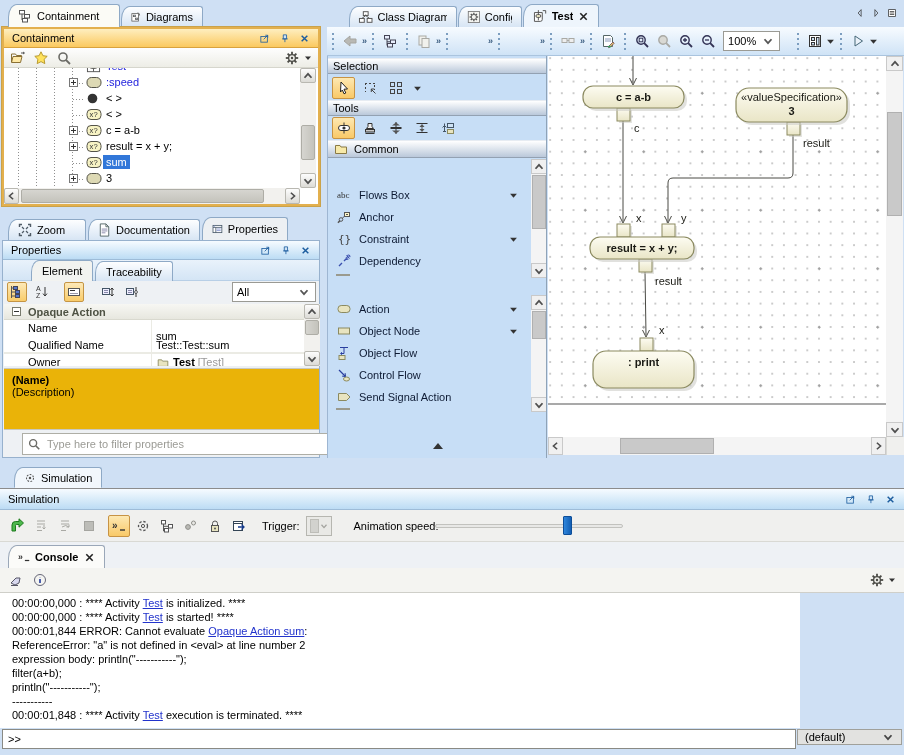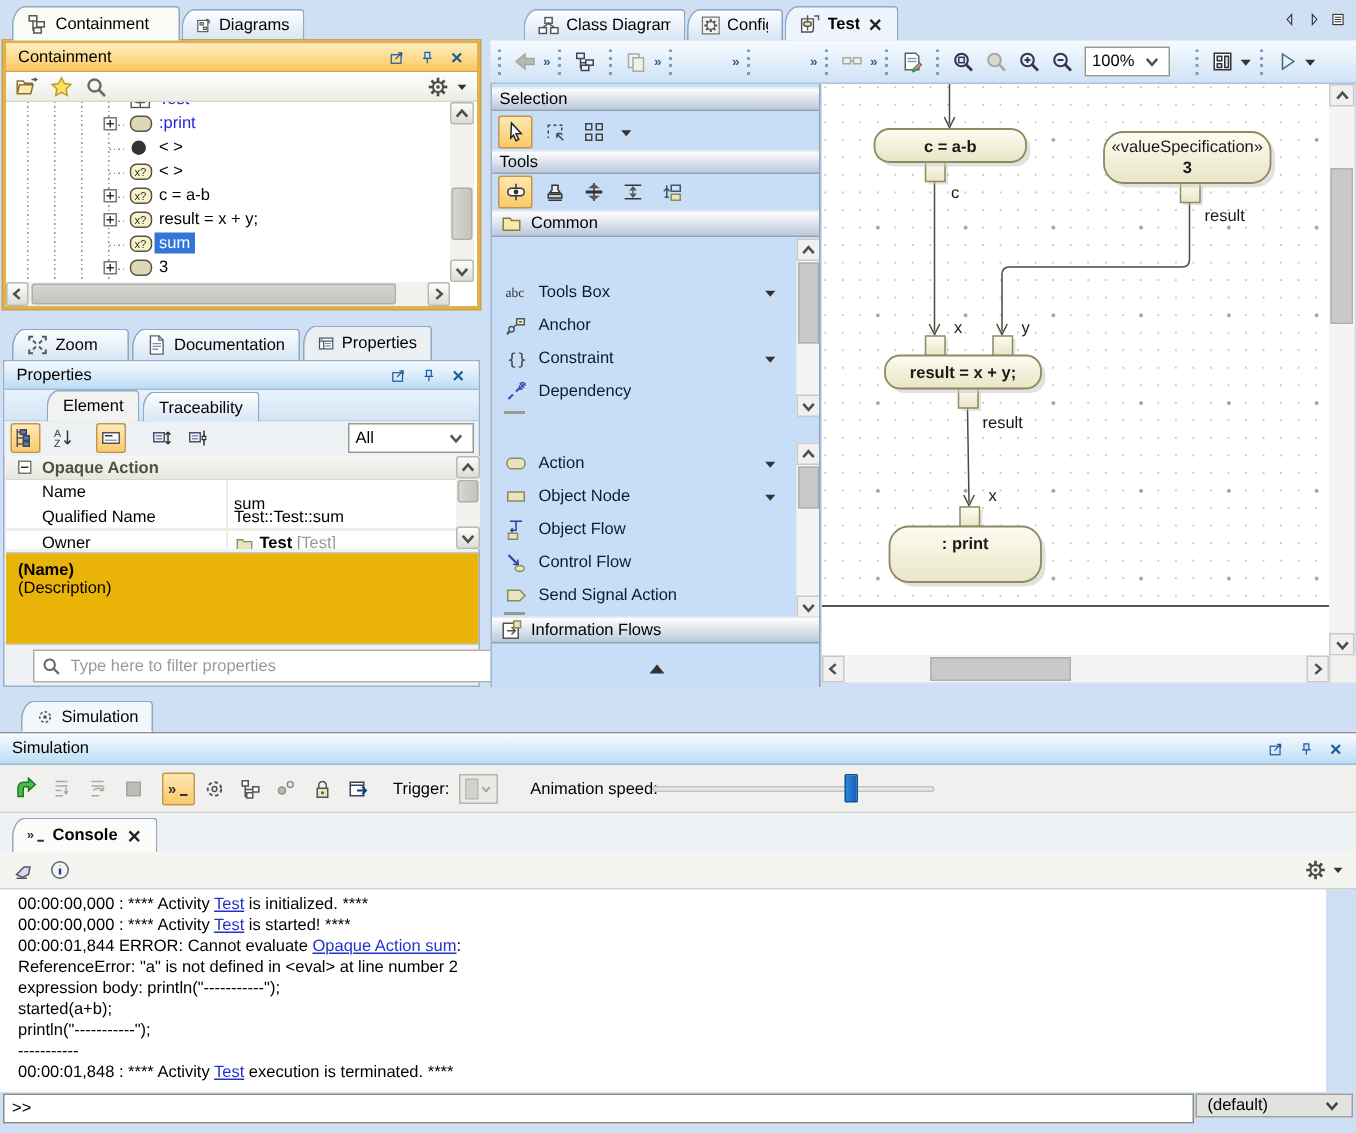--- a/index.html
+++ b/index.html
@@ -249,21 +249,21 @@
         <span class="lbl blue" style="position: absolute; left: 99px; top: 0px;">Test</span>
       </div>
       <div class="trow" style="top: 7px; width: 100%;">
         <div class="hdot" style="left: 69px; top: 8px; width: 11px;"></div>
         <div class="expander" style="left: 65px; top: 3px; position: absolute;"></div>
         <span style="position: absolute; left: 82px; top: 1px; display: flex;">
           <svg width="16" height="13" viewBox="0 0 16 13">
             <rect x="1" y="1.5" width="14" height="10" rx="4.5" fill="#ddd9b4" stroke="#55544a"></rect>
           </svg>
         </span>
-        <span class="lbl blue" style="position: absolute; left: 99px; top: 0px;">:print</span>
+        <span class="lbl blue" style="position: absolute; left: 99px; top: 0px;">:speed</span>
       </div>
       <div class="trow" style="top: 23px; width: 100%;">
         <div class="hdot" style="left: 69px; top: 8px; width: 11px;"></div>
         <span style="position: absolute; left: 82px; top: 1px; display: flex;">
           <svg width="13" height="13" viewBox="0 0 13 13">
             <circle cx="6.5" cy="6.5" r="4.8" fill="#333"></circle>
           </svg>
         </span>
         <span class="lbl" style="position: absolute; left: 99px; top: 0px;">&lt; &gt;</span>
       </div>
@@ -764,21 +764,21 @@
     <div class="sechdr iconed" style="top: 84px;">
       <svg width="16" height="16" viewBox="0 0 16 16">
         <path d="M2.5 12.5 v-8 h4.5 l1 1.5 h5.5 v6.5 z" fill="#f7e9a8" stroke="#8a7a44"></path>
       </svg>
       <span>Common</span>
     </div>
     <div class="titem" style="top: 128px;">
       <svg width="16" height="16" viewBox="0 0 16 16">
         <text x="1" y="11" font-size="9" fill="#333" font-family="serif">abc</text>
       </svg>
-      <span>Tools Box</span>
+      <span>Flows Box</span>
       <span class="dd">
         <svg width="9" height="9" viewBox="0 0 8 8">
           <path d="M1 2.5 L4 6 L7 2.5 Z" fill="#333"></path>
         </svg>
       </span>
     </div>
     <div class="titem" style="top: 150px;">
       <svg width="16" height="16" viewBox="0 0 16 16">
         <rect x="8.5" y="3.5" width="5" height="4" fill="#fdf6c9" stroke="#555"></rect>
         <path d="M10 5.5 h2" stroke="#555"></path>
@@ -873,28 +873,20 @@
         </svg>
       </div>
       <div class="thumb" style="top: 16px; height: 28px;"></div>
       <div class="btn" style="bottom: 0px;">
         <svg width="14" height="14" viewBox="0 0 16 16">
           <path d="M4 6 L8 10.5 L12 6" fill="none" stroke="#4e4e4e" stroke-width="2"></path>
         </svg>
       </div>
     </div>
     <div style="position: absolute; left: 8px; top: 352px; width: 14px; height: 2px; background: rgb(154, 154, 142);"></div>
-    <div class="sechdr iconed" style="top: 355px;">
-      <svg width="16" height="16" viewBox="0 0 16 16">
-        <rect x="2.5" y="3.5" width="10" height="10" fill="#fff" stroke="#555"></rect>
-        <path d="M5 8.5 h5 M8 6 l2.5 2.5 L8 11" fill="none" stroke="#555"></path>
-        <rect x="9.5" y="2" width="4.5" height="4.5" fill="#e8e4c0" stroke="#8b8a60"></rect>
-      </svg>
-      <span>Information Flows</span>
-    </div>
     <div style="position: absolute; left: 96px; top: 385px; width: 28px; height: 10px; display: flex; align-items: center; justify-content: center;">
       <svg width="12" height="8" viewBox="0 0 12 8">
         <path d="M1 7 L6 1 L11 7 Z" fill="#333"></path>
       </svg>
     </div>
   </div>
 
 <div id="canvas" class="abs">
     <div class="dots" style="height: 348px;"></div>
     <svg width="338" height="381">
@@ -1132,27 +1124,27 @@
           <circle cx="8" cy="8" r="3.4" fill="#eeeee9" stroke="#4b4b46" stroke-width="1.3"></circle>
           <circle cx="8" cy="8" r="1.2" fill="#4b4b46"></circle>
         </svg>
       </span>
       <span style="display:flex;margin:0 8px 0 3px;">
         <svg width="8" height="8" viewBox="0 0 8 8">
           <path d="M1 2.5 L4 6 L7 2.5 Z" fill="#333"></path>
         </svg>
       </span>
     </div>
-  <div id="console-out" style="left:0;top:135px;width:884px;height:135px;padding-left:12px;">
+  <div id="console-out" style="left:0;top:135px;width:800px;height:135px;padding-left:12px;">
       <div class="console-line">00:00:00,000 : **** Activity <a>Test</a> is initialized. ****</div>
       <div class="console-line">00:00:00,000 : **** Activity <a>Test</a> is started! ****</div>
       <div class="console-line">00:00:01,844 ERROR: Cannot evaluate <a>Opaque Action sum</a>:</div>
       <div class="console-line">ReferenceError: "a" is not defined in &lt;eval&gt; at line number 2</div>
       <div class="console-line">expression body: println("-----------");</div>
-      <div class="console-line">started(a+b);</div>
+      <div class="console-line">filter(a+b);</div>
       <div class="console-line">println("-----------");</div>
       <div class="console-line">-----------</div>
       <div class="console-line">00:00:01,848 : **** Activity <a>Test</a> execution is terminated. ****</div>
     </div>
   <div class="cmdline" style="left:2px;top:271px;width:794px;height:20px;">
     <span>&gt;&gt;</span>
   </div>
   <div class="defcombo" style="left:797px;top:271px;width:105px;height:16px;">
     <span>(default)</span>
     <span class="chev" id="defcombo-chev">

